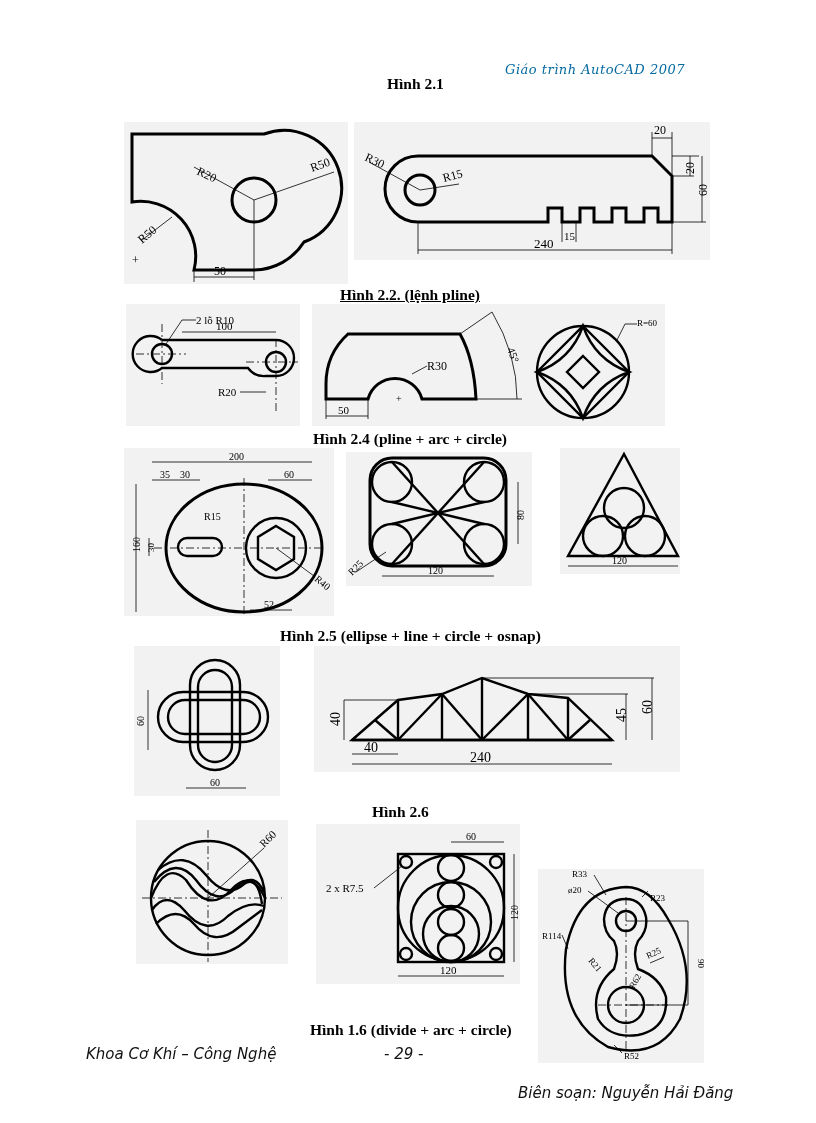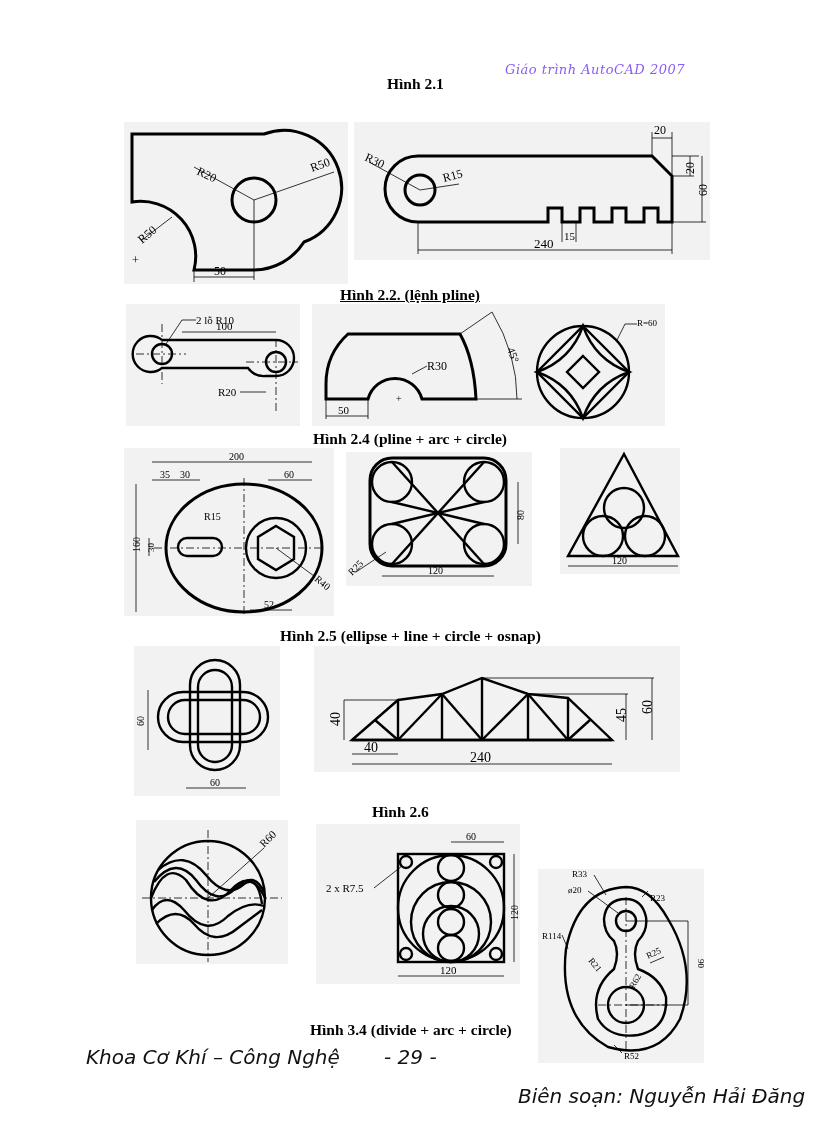--- a/index.html
+++ b/index.html
@@ -1,22 +1,22 @@
 <!DOCTYPE html>
 <html><head>
 <meta charset="utf-8">
 <style>
   html, body { margin:0; padding:0; background:#ffffff; }
   body { width:816px; height:1123px; position:relative; overflow:hidden; font-family:"Liberation Serif", serif; color:#000; }
   .abs { position:absolute; }
-  .header-title { left:505px; top:62px; font-family:"DejaVu Serif", serif; font-style:italic; font-size:13px; color:#8b5cf6; letter-spacing:0.5px; }
+  .header-title { left:505px; top:62px; font-family:"DejaVu Serif", serif; font-style:italic; font-size:13px; color:#0369a1; letter-spacing:0.5px; }
   .caption { font-family:"Liberation Serif", serif; font-weight:bold; font-size:15.5px; white-space:nowrap; }
   .fig { position:absolute; background:#f2f2f2; }
   .fig svg { width:100%; height:100%; display:block; }
-  .footer { font-family:"DejaVu Sans", sans-serif; font-style:italic; font-size:20px; color:#111; top:1045px; }
+  .footer { font-family:"DejaVu Sans", sans-serif; font-style:italic; font-size:15px; color:#111; top:1045px; }
   svg text { font-family:"Liberation Serif", serif; fill:#000; }
   .dim { stroke:#000; stroke-width:0.8; fill:none; }
   .thick { stroke:#000; stroke-width:3; fill:none; }
   .med { stroke:#000; stroke-width:2.4; fill:none; }
   .cl { stroke:#000; stroke-width:0.8; fill:none; stroke-dasharray:8 3 2 3; }
 </style>
 </head>
 <body>
 
 <div class="abs header-title">Giáo trình AutoCAD 2007</div>
@@ -290,17 +290,17 @@
     <text x="112" y="32" font-size="9" font-family="DejaVu Sans, sans-serif">R23</text>
     <text x="4" y="70" font-size="9" font-family="DejaVu Sans, sans-serif">R114</text>
     <text x="110" y="90" font-size="9" font-family="DejaVu Sans, sans-serif" transform="rotate(-25 110 90)">R25</text>
     <text x="50" y="92" font-size="9" font-family="DejaVu Sans, sans-serif" transform="rotate(50 50 92)">R21</text>
     <text x="96" y="120" font-size="9" font-family="DejaVu Sans, sans-serif" transform="rotate(-60 96 120)">R62</text>
     <text x="160" y="90" font-size="9" font-family="DejaVu Sans, sans-serif" transform="rotate(90 160 90)">90</text>
     <text x="86" y="190" font-size="9" font-family="DejaVu Sans, sans-serif">R52</text>
   </svg>
 </div>
 
-<div class="abs caption" style="left:310px; top:1021px;">Hình 3.4 (divide + arc + circle)</div>
+<div class="abs caption" style="left:310px; top:1021px;">Hình 1.6 (divide + arc + circle)</div>
 
 <div class="abs footer" style="left:86px;">Khoa Cơ Khí – Công Nghệ</div>
 <div class="abs footer" style="left:384px;">- 29 -</div>
 <div class="abs footer" style="left:518px;margin-top:39px;">Biên soạn: Nguyễn Hải Đăng</div>
 
 </body></html>

